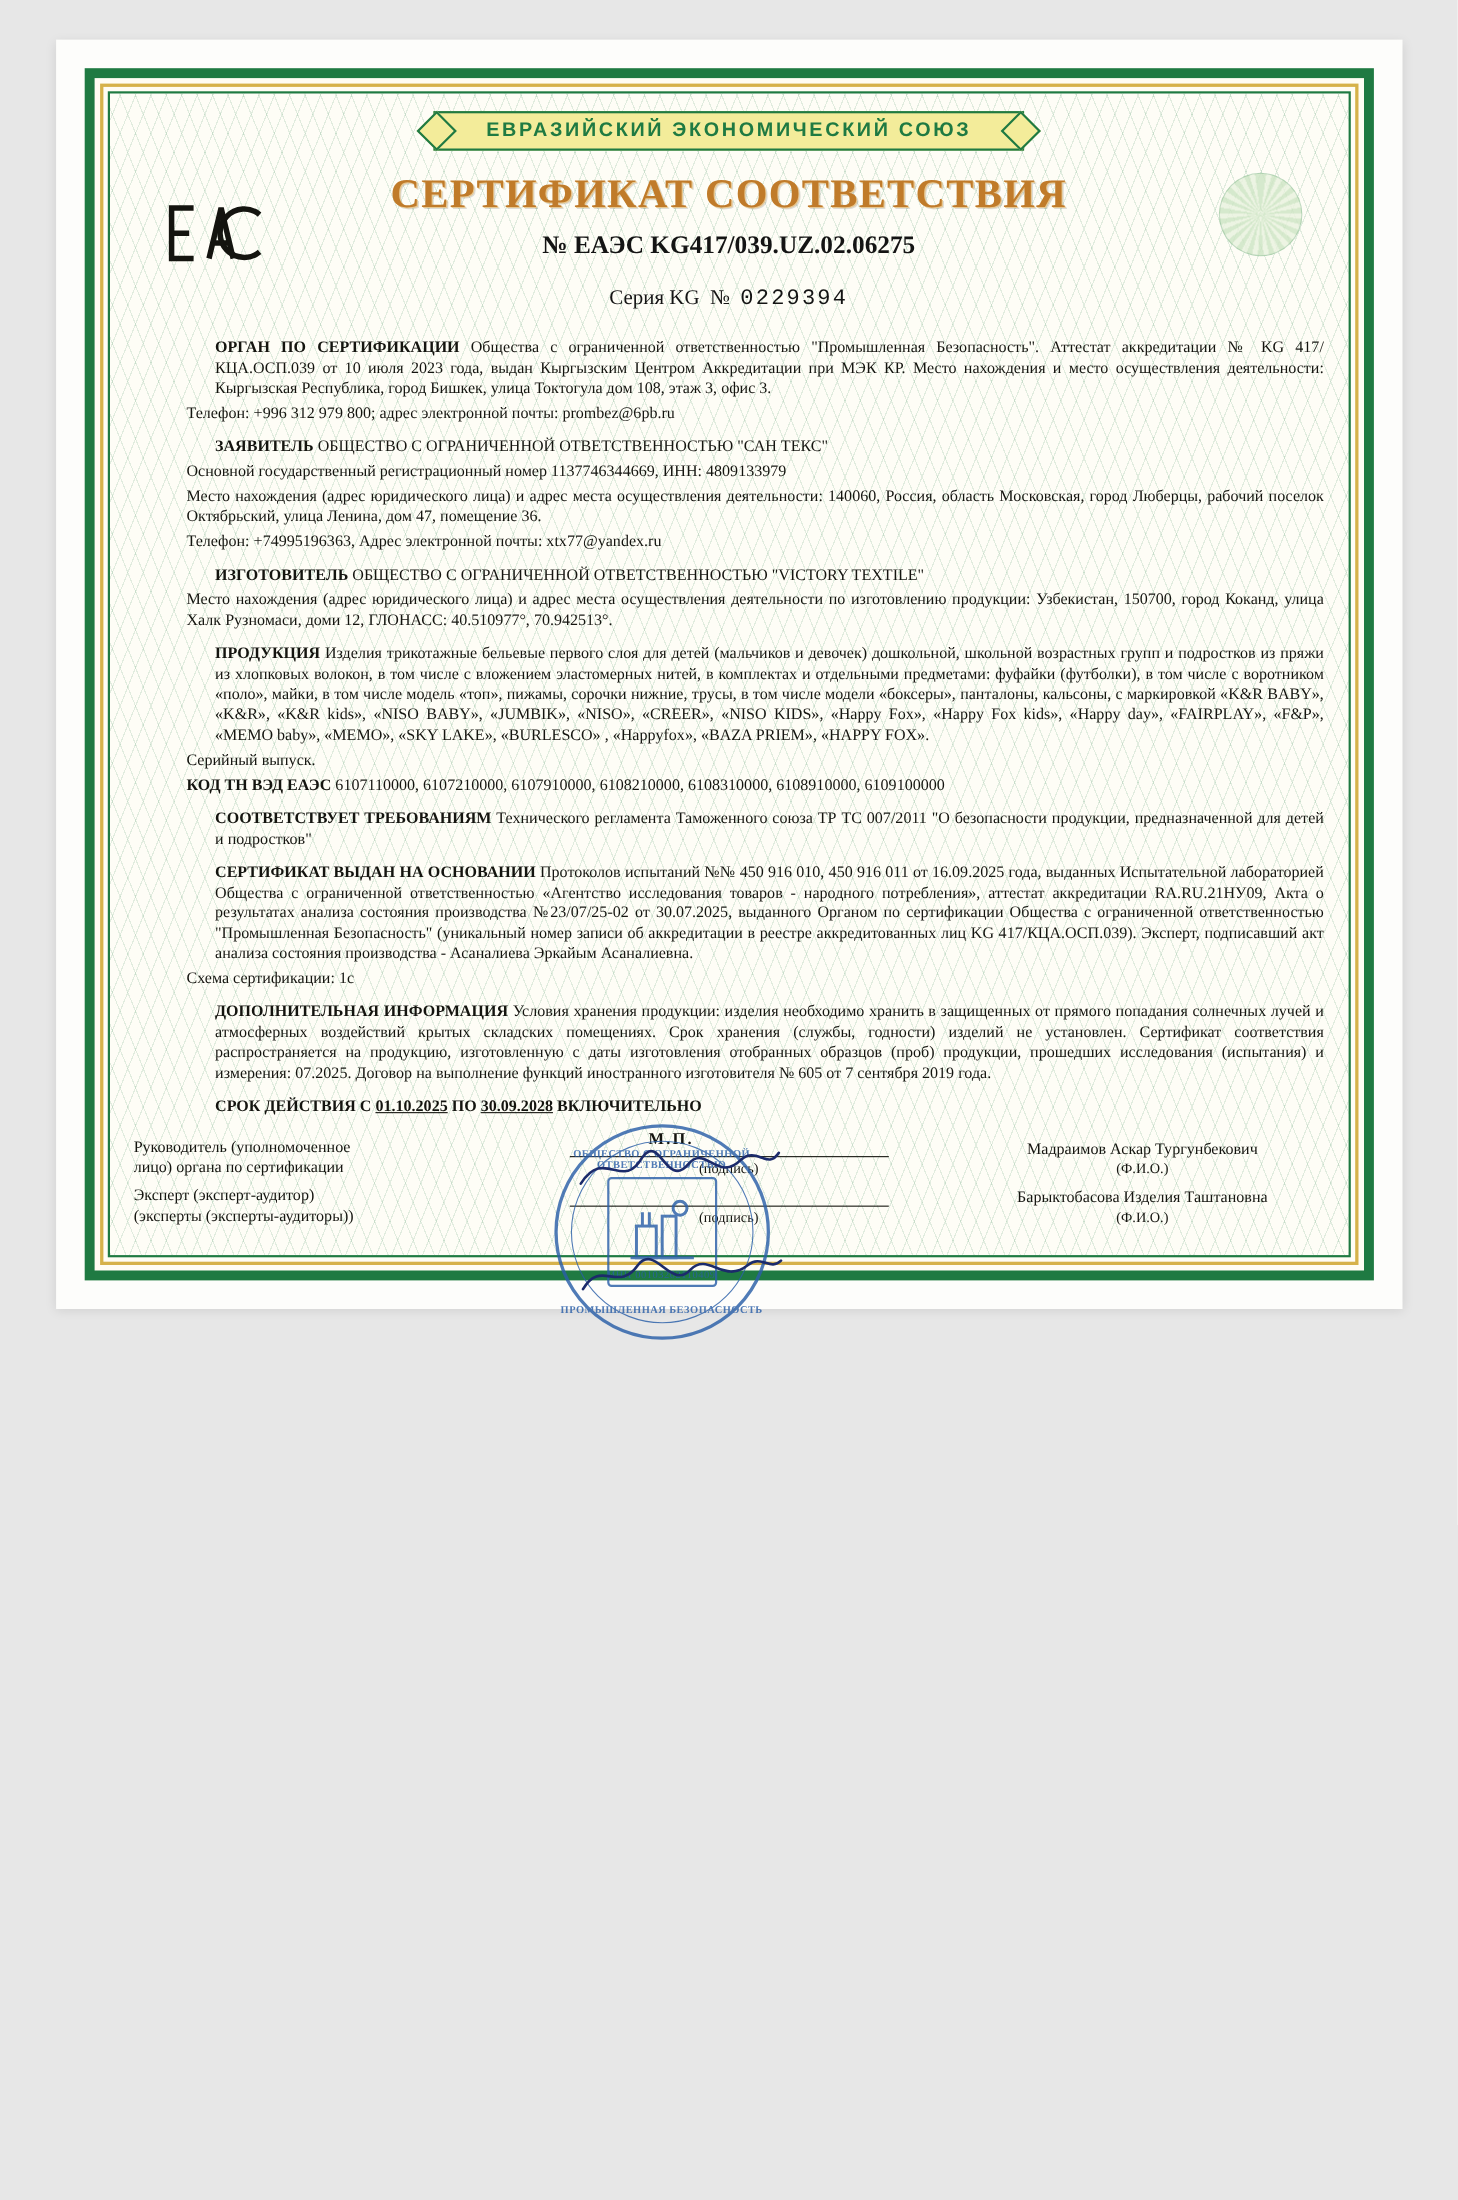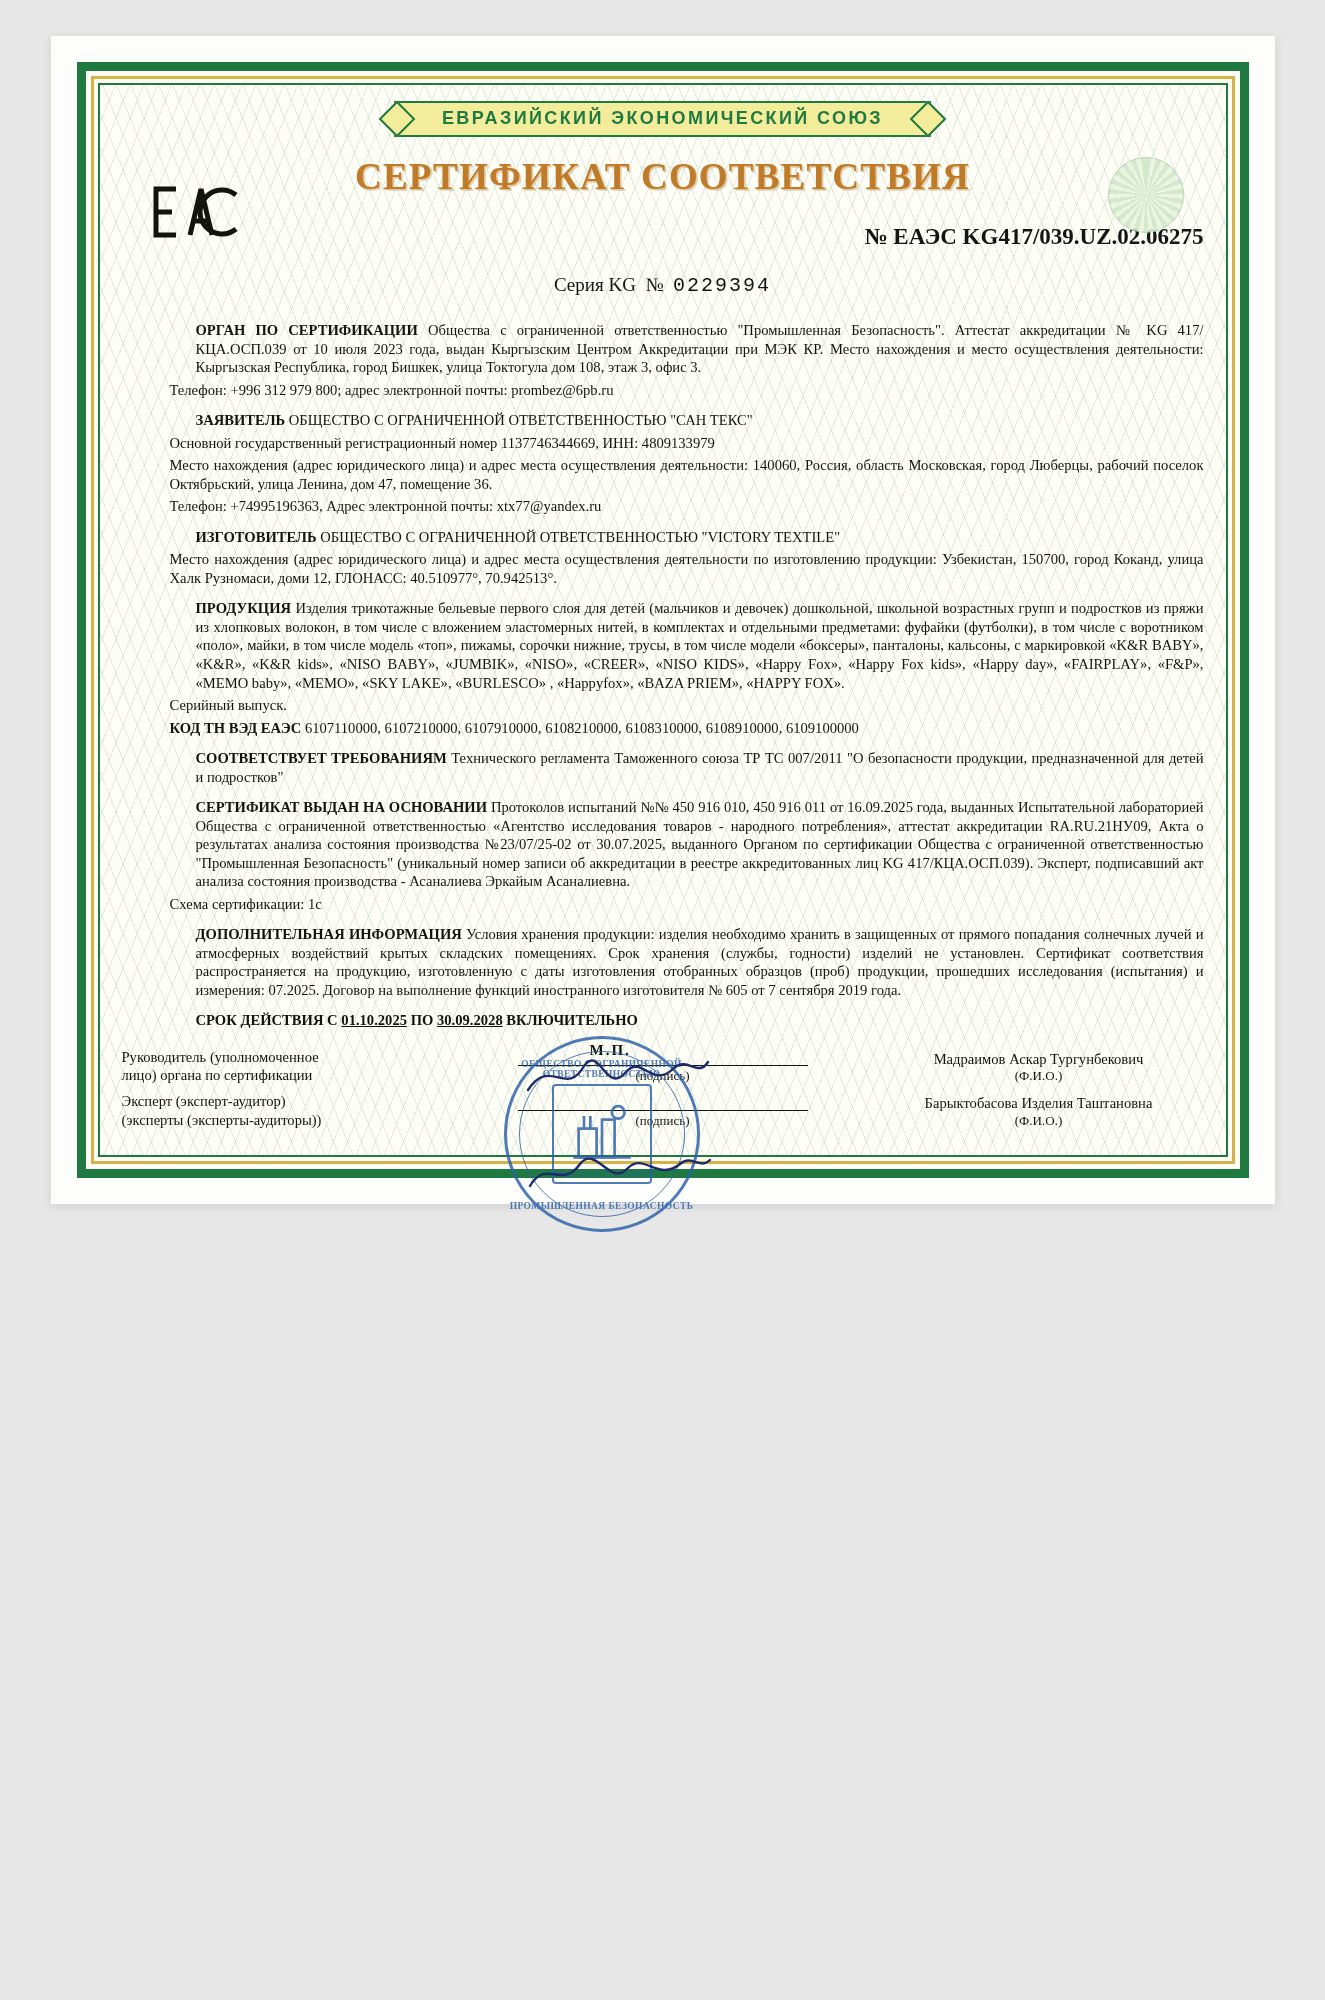--- a/index.html
+++ b/index.html
@@ -115,22 +115,22 @@
     text-align: center;
     margin-top: 18px;
     font-family: Liberation Serif, serif;
     font-weight: bold;
     font-size: 37px;
     letter-spacing: 1.2px;
     color: #c07b2a;
     text-shadow: 1px 1px 0 #e7c790, 2px 2px 0 rgba(0,0,0,0.13);
   }
   .cert-number {
-    text-align: right;
-    margin-top: 26px;
+    text-align: center;
+    margin-top: 12px;
     font-family: "Liberation Serif", serif;
     font-weight: bold;
     font-size: 23px;
     color: #141414;
   }
   .cert-series {
     text-align: center;
     margin-top: 24px;
     font-family: "Liberation Serif", serif;
     font-size: 19px;

